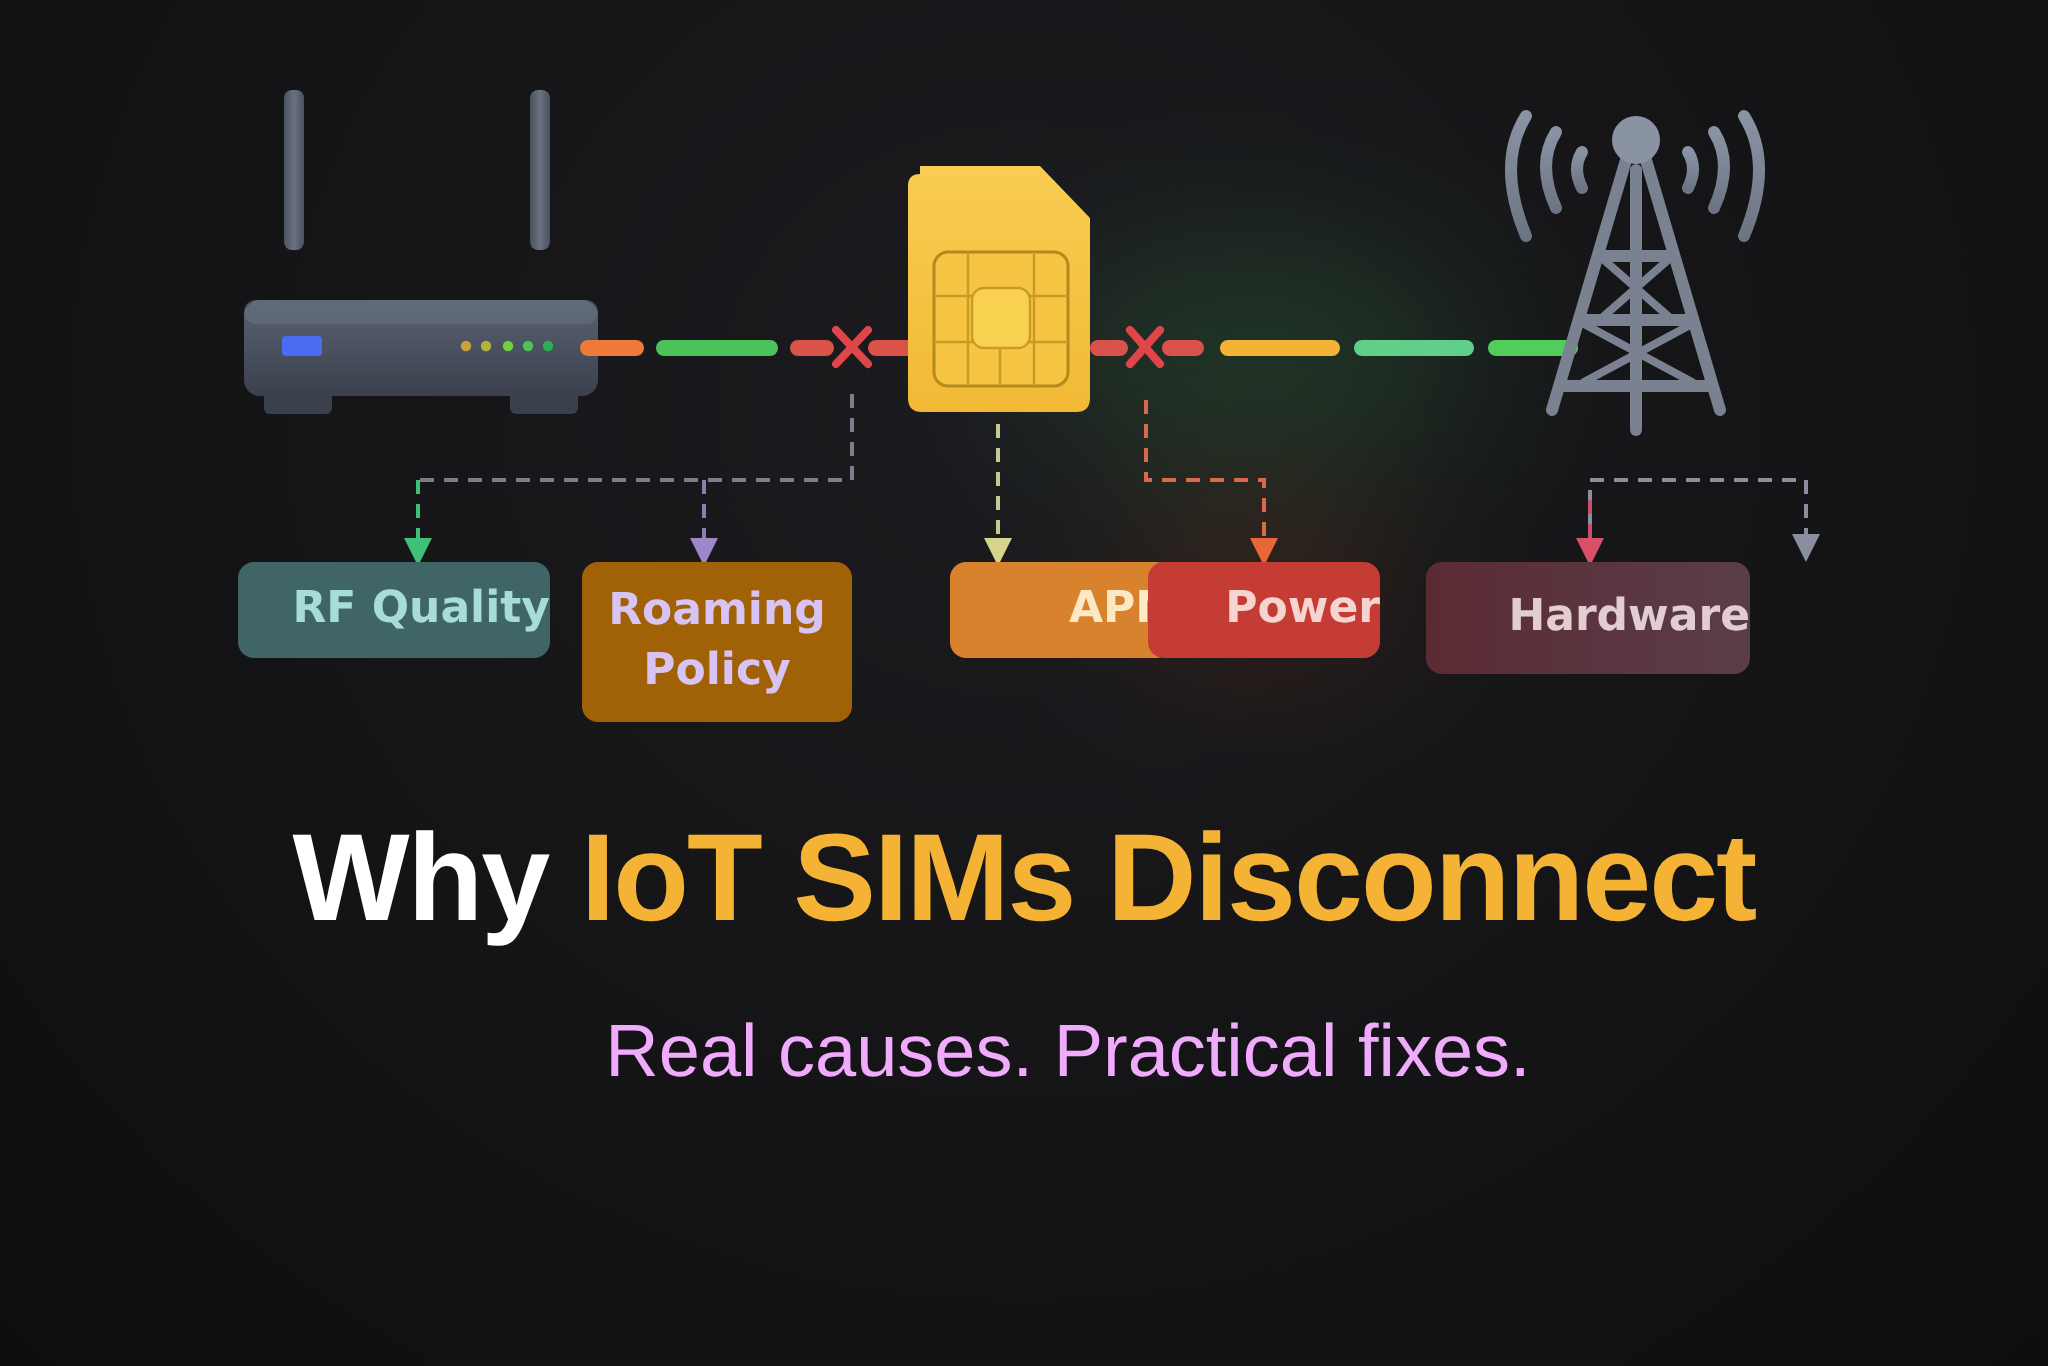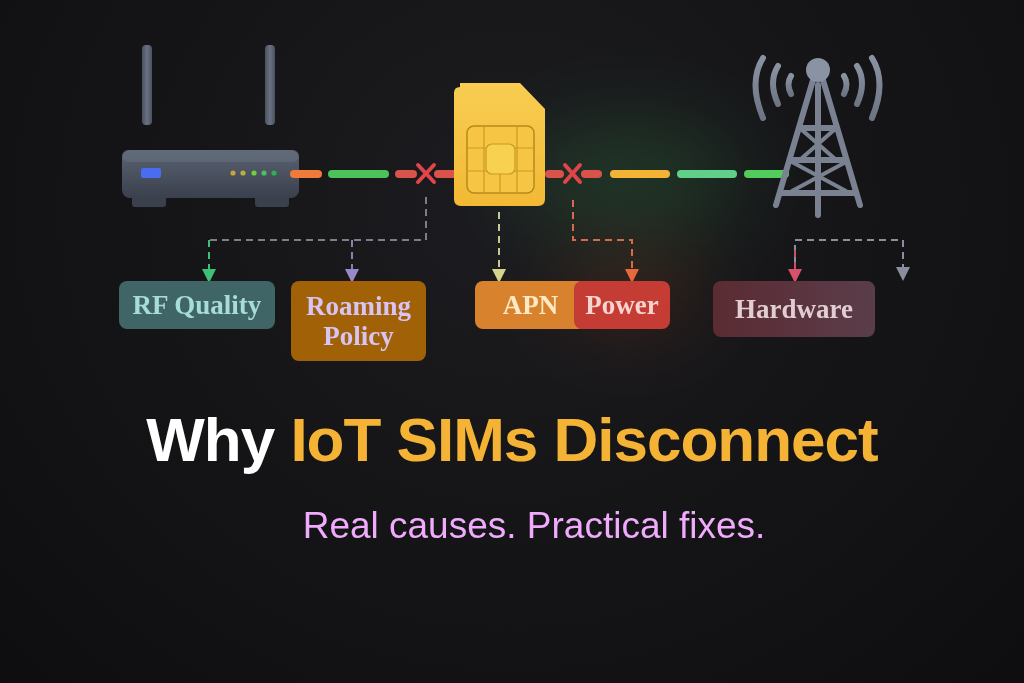--- a/index.html
+++ b/index.html
@@ -1,20 +1,20 @@
 <!DOCTYPE html>
 <html><head>
 <meta charset="utf-8">
 <style>
   html,body{margin:0;padding:0;}
   body{width:1024px;height:683px;overflow:hidden;background:#141416;position:relative;font-family:"DejaVu Sans","Liberation Sans",sans-serif;}
   .bg{position:absolute;inset:0;background:radial-gradient(ellipse at 50% 30%, #1c1c20 0%, #121214 70%, #0e0e10 100%);}
   .glow{position:absolute;border-radius:50%;filter:blur(40px);opacity:.35;}
   svg.scene{position:absolute;left:0;top:0;}
-  .box{position:absolute;border-radius:8px;display:flex;align-items:center;justify-content:center;text-align:center;font-weight:bold;font-size:27px;line-height:30px;font-family:Liberation Serif, serif;}
+  .box{position:absolute;border-radius:8px;display:flex;align-items:center;justify-content:flex-end;text-align:center;font-weight:bold;font-size:22px;line-height:30px;}
   .title{position:absolute;left:0;width:1024px;top:404px;text-align:center;font-family:"Liberation Sans",sans-serif;font-weight:bold;font-size:62px;color:#fff;letter-spacing:-1px;}
   .title .hl{color:#f5b335;}
   .subtitle{position:absolute;left:0;width:996px;top:505px;text-align:center;font-family:"Liberation Sans",sans-serif;font-size:37px;color:#f0abfc;padding-left:36px;}
 </style>
 </head>
 <body>
 
 <div class="bg"></div>
 <div class="glow" style="left:520px;top:120px;width:220px;height:120px;background:#2e6b3a;"></div>
 <div class="glow" style="left:560px;top:250px;width:140px;height:80px;background:#7a3a1a;"></div>
@@ -144,21 +144,21 @@
 
 <div class="box" style="left:119px;top:281px;width:156px;height:48px;background:#3f6566;color:#a8dcd6;">
   <span>RF Quality</span>
 </div>
 <div class="box" style="left:291px;top:281px;width:135px;height:80px;background:#a16207;color:#d8c3f5;padding:0 10px;box-sizing:border-box;">
   <span>Roaming Policy</span>
 </div>
 <div class="box" style="left:446px;top:281px;width:111px;height:48px;background:#d9822e;color:#fde9c4;margin-left:29px;">
   <span>APN</span>
 </div>
-<div class="box" style="left:574px;top:281px;width:96px;height:48px;background:#c43c33;color:#f6d4cf;">
+<div class="box" style="left:574px;top:281px;width:116px;height:48px;background:#c43c33;color:#f6d4cf;">
   <span>Power</span>
 </div>
 <div class="box" style="left:713px;top:281px;width:162px;height:56px;background:linear-gradient(90deg,#5b2b33,#5a3d4a);color:#e2cdd2;">
   <span>Hardware</span>
 </div>
 
 <div class="title">
   <span>Why</span>
   <span class="hl">IoT SIMs Disconnect</span>
 </div>

